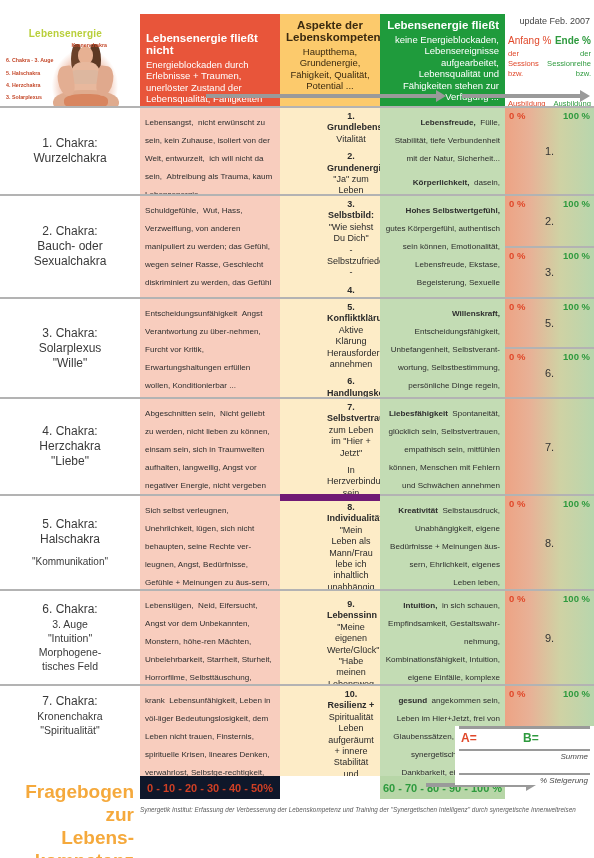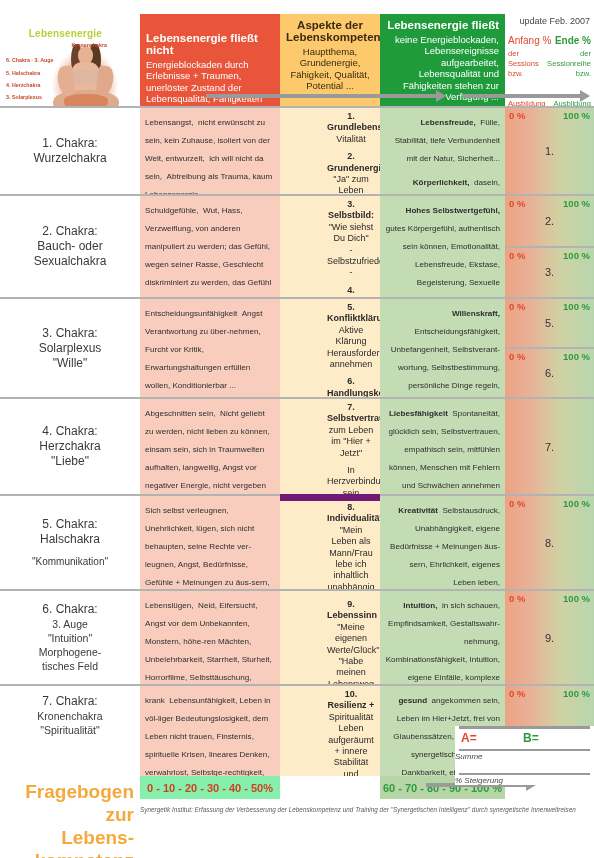--- a/index.html
+++ b/index.html
@@ -211,21 +211,21 @@
   .foot-brand {
     width: 140px; flex: 0 0 140px;
     color: #f5a93c;
     font-size: 19px; line-height: 23px; font-weight: bold;
     text-align: right; padding-right: 6px;
     padding-top: 4px;
   }
   .foot-scales { width: 454px; flex: 0 0 454px; position: relative; }
   .pct-low {
     position: absolute; left: 0; top: 0; width: 140px; height: 23px;
-    background: #86efac; color: #cf3f24;
+    background: #0f172a; color: #cf3f24;
     font-size: 11px; font-weight: bold;
     display: flex; align-items: center; justify-content: center;
   }
   .pct-high {
     position: absolute; left: 240px; top: 0; width: 125px; height: 23px;
     background: #b7d6a7; color: #2e9a3e;
     font-size: 11px; font-weight: bold;
     display: flex; align-items: center; justify-content: center;
   }
   .credit {
@@ -236,21 +236,21 @@
 
   
   .summary {
     position: absolute; left: 455px; width: 139px;
     background: #ffffff;
   }
   .sum-ab { position: relative; height: 20px; }
   .sum-a { position: absolute; left: 6px; top: 2px; font-size: 12px; font-weight: bold; color: #e0482a; }
   .sum-b { position: absolute; left: 68px; top: 2px; font-size: 12px; font-weight: bold; color: #2e9a3e; }
   .sum-rule { height: 2px; background: #9a9a9a; margin: 0 4px; }
-  .sum-lbl { text-align: left; font-size: 8px; font-style: italic; color: #4a4a4a; padding-right: 6px; padding-top: 1px; }
+  .sum-lbl { text-align: right; font-size: 8px; font-style: italic; color: #4a4a4a; padding-right: 6px; padding-top: 1px; }
   .sum-gap { height: 12px; }
 </style>
 </head>
 <body>
 
 <div id="sheet">
 
   <div class="row hdr">
 
     <div class="c-chakra figure-cell">

